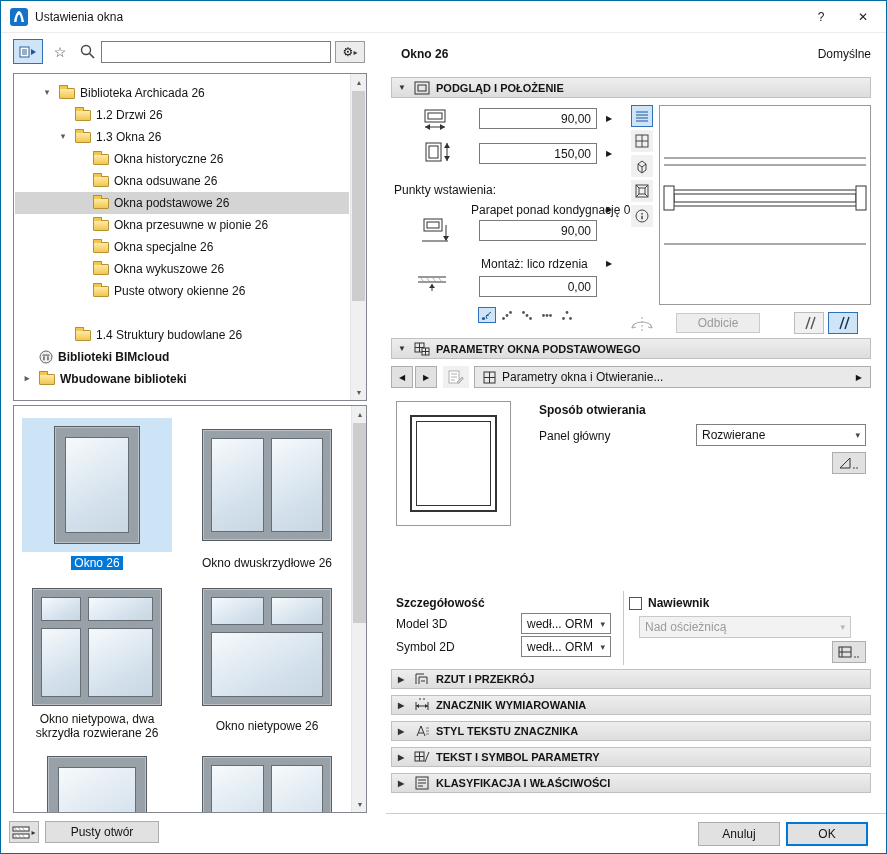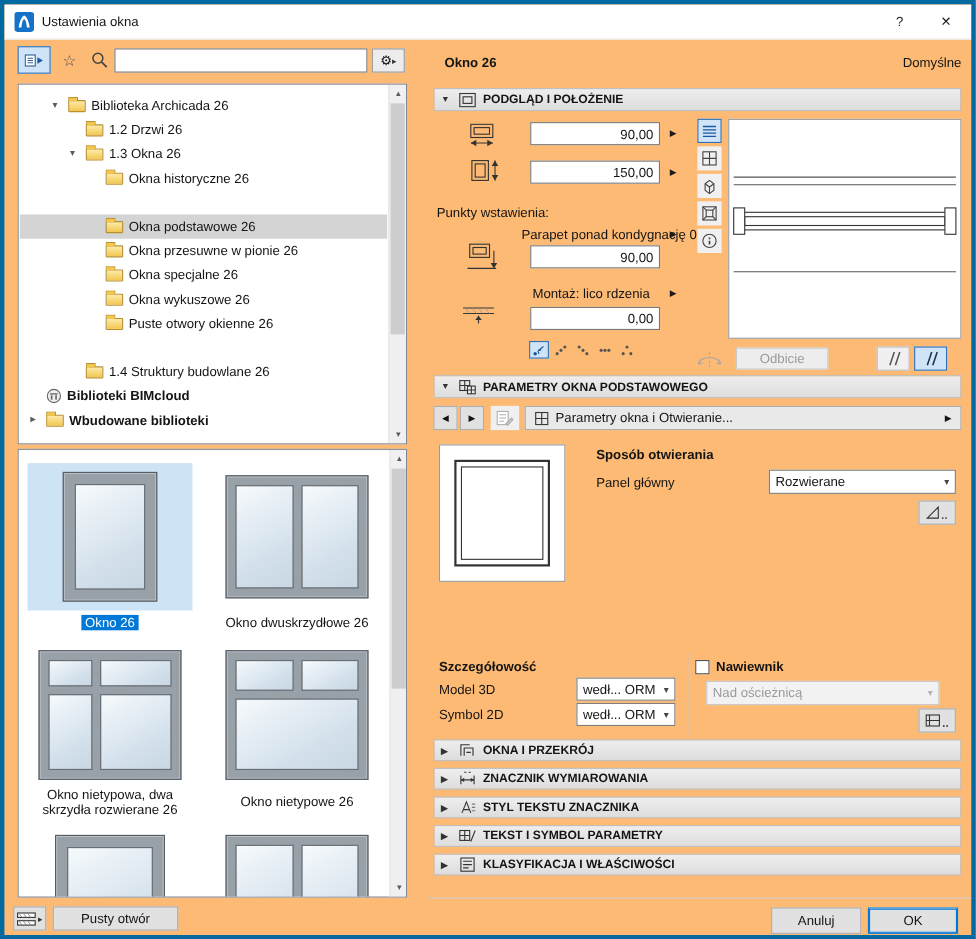--- a/index.html
+++ b/index.html
@@ -1,17 +1,17 @@
 <!DOCTYPE html>
 <html><head>
 <meta charset="utf-8">
 <style>
 *{box-sizing:border-box;margin:0;padding:0}
 body{background:#8a9097}
-.dlg{position:relative;width:887px;height:854px;background:#fdba74;border:4px solid #0369a1;overflow:hidden;
+.dlg{position:relative;width:887px;height:854px;background:#ffffff;border:1px solid #0369a1;overflow:hidden;
      font-family:"Liberation Sans",sans-serif;font-size:12px;color:#141414}
 .abs{position:absolute}
 
 .titlebar{position:absolute;left:0;top:0;width:100%;height:32px;background:#fff;border-bottom:1px solid #ececec}
 .tb-title{position:absolute;left:34px;top:9px}
 .tb-btn{position:absolute;top:0;width:42px;height:31px;display:flex;align-items:center;justify-content:center;color:#222;cursor:pointer}
 
 .left{position:absolute;left:0;top:32px;width:385px;height:822px}
 .right{position:absolute;left:385px;top:32px;width:502px;height:822px}
 
@@ -116,20 +116,24 @@
       </div>
       <div class="trow" style="top:52px">
         <span class="chev" style="left:42px">▾</span>
         <span class="folder" style="left:60px"></span>
         <span class="tlabel" style="left:81px">1.3 Okna 26</span>
       </div>
       <div class="trow" style="top:74px">
         <span class="folder" style="left:78px"></span>
         <span class="tlabel" style="left:99px">Okna historyczne 26</span>
       </div>
+      <div class="trow" style="top:96px">
+        <span class="folder" style="left:78px"></span>
+        <span class="tlabel" style="left:99px">Okna odsuwane 26</span>
+      </div>
       <div class="trow sel" style="top:118px">
         <span class="folder" style="left:78px"></span>
         <span class="tlabel" style="left:99px">Okna podstawowe 26</span>
       </div>
       <div class="trow" style="top:140px">
         <span class="folder" style="left:78px"></span>
         <span class="tlabel" style="left:99px">Okna przesuwne w pionie 26</span>
       </div>
       <div class="trow" style="top:162px">
         <span class="folder" style="left:78px"></span>
@@ -370,21 +374,21 @@
         <rect x="196" y="80" width="10" height="24" fill="#fff" stroke="#333"></rect>
         <line x1="4" y1="138" x2="206" y2="138" stroke="#555"></line>
       </svg>
     </div>
 
     <svg class="abs" style="left:243px;top:282px" width="26" height="18">
       <path d="M3 13a10 6 0 0 1 20 0" fill="none" stroke="#a8a8a8"></path>
       <path d="M3 13l2-4M3 13l4-1M23 13l-2-4M23 13l-4-1" stroke="#a8a8a8"></path>
       <line x1="13" y1="2" x2="13" y2="16" stroke="#a8a8a8" stroke-dasharray="2 2"></line>
     </svg>
-    <div class="btn dis" style="left:280px;top:280px;width:84px;height:20px">
+    <div class="btn dis" style="left:290px;top:280px;width:84px;height:20px">
       <span>Odbicie</span>
     </div>
     <div class="btn" style="left:408px;top:279px;width:30px;height:22px;background:#f0f0f0;border-color:#bdbdbd">
       <svg width="16" height="16">
           <path d="M5 14L9 2M10 14L14 2" stroke="#555" stroke-width="1.4" fill="none"></path>
         </svg>
     </div>
     <div class="btn" style="left:442px;top:279px;width:30px;height:22px;background:#cfe4f7;border-color:#2f71b8">
       <svg width="16" height="16">
           <path d="M5 14L9 2M10 14L14 2" stroke="#19314e" stroke-width="1.4" fill="none"></path>
@@ -472,21 +476,21 @@
       </svg>
     </div>
 
     <div class="secbar" style="top:636px;height:20px">
       <span class="sec-caret">▶</span>
       <svg width="16" height="14">
         <path d="M2 12V2h8" fill="none" stroke="#333"></path>
         <path d="M5 12V5h8v7" fill="none" stroke="#333"></path>
         <path d="M7 9h4" stroke="#333"></path>
       </svg>
-      <span>OKNA I PRZEKRÓJ</span>
+      <span>RZUT I PRZEKRÓJ</span>
     </div>
     <div class="secbar" style="top:662px;height:20px">
       <span class="sec-caret">▶</span>
       <svg width="16" height="14">
         <line x1="2" y1="12" x2="2" y2="4" stroke="#333"></line>
         <line x1="14" y1="12" x2="14" y2="4" stroke="#333"></line>
         <line x1="2" y1="8" x2="14" y2="8" stroke="#333"></line>
         <path d="M2 8l3-2v4zM14 8l-3-2v4z" fill="#333"></path>
         <path d="M5 1h2M9 1h2" stroke="#333"></path>
       </svg>

